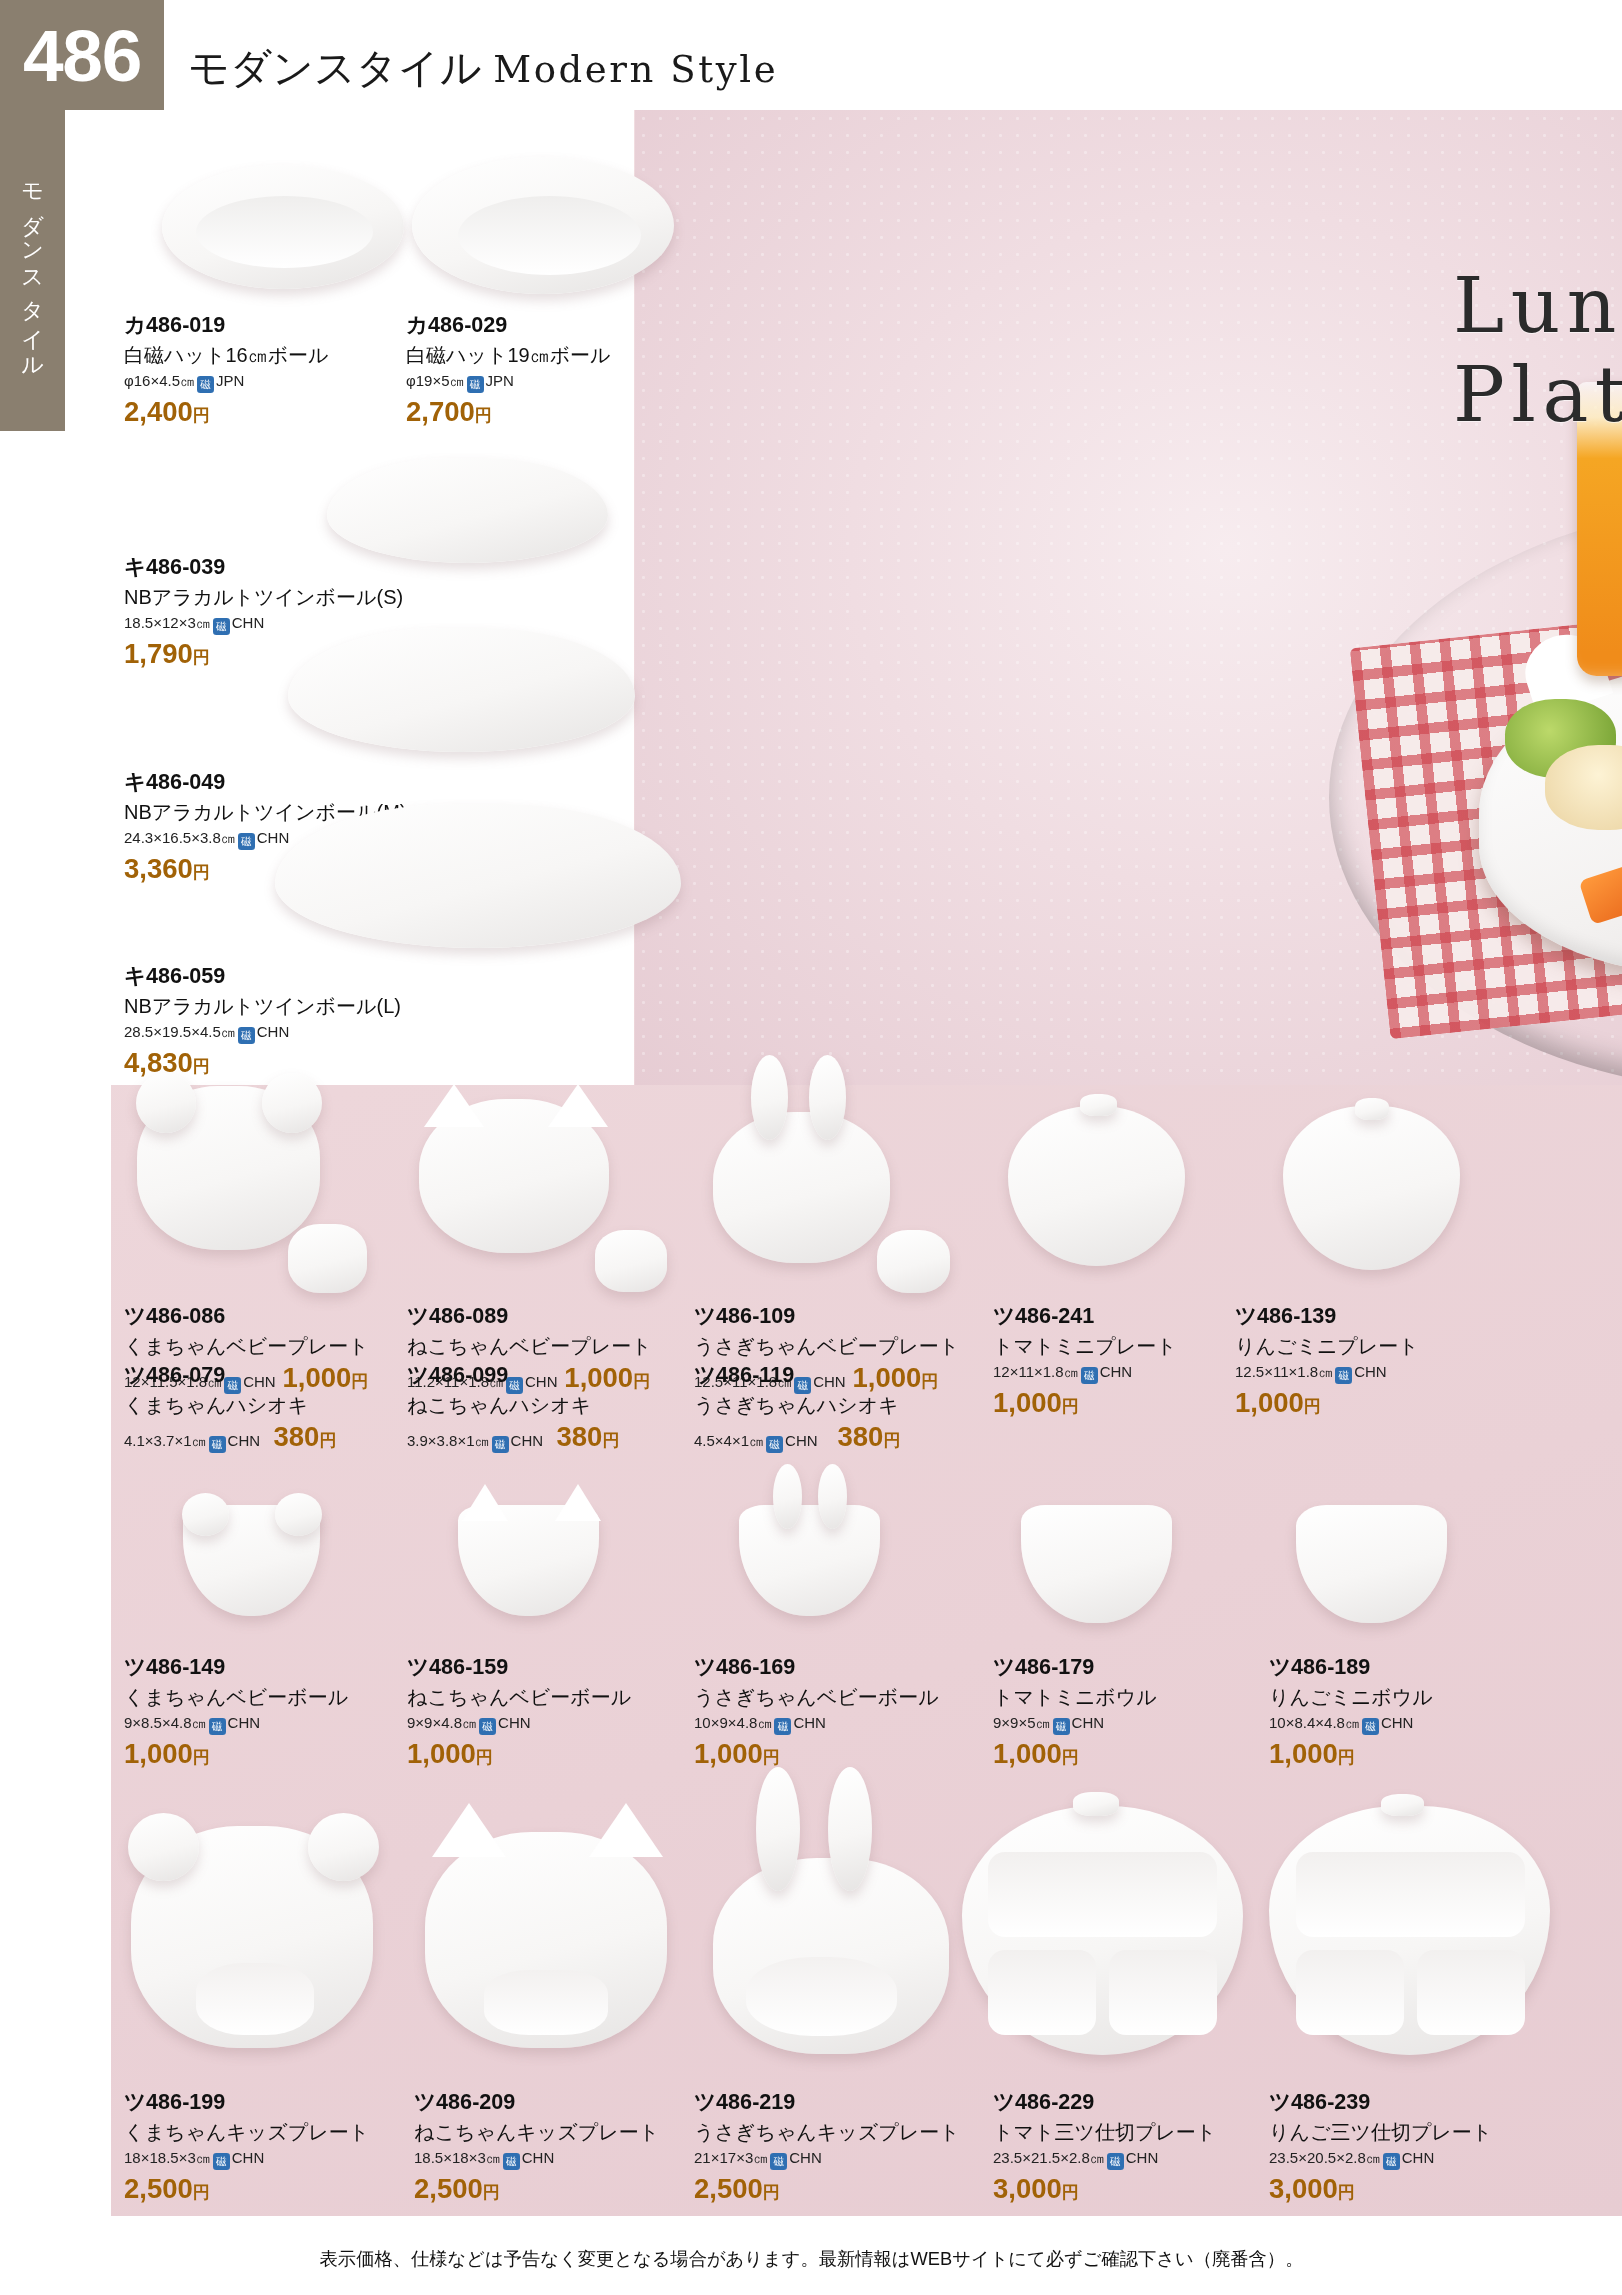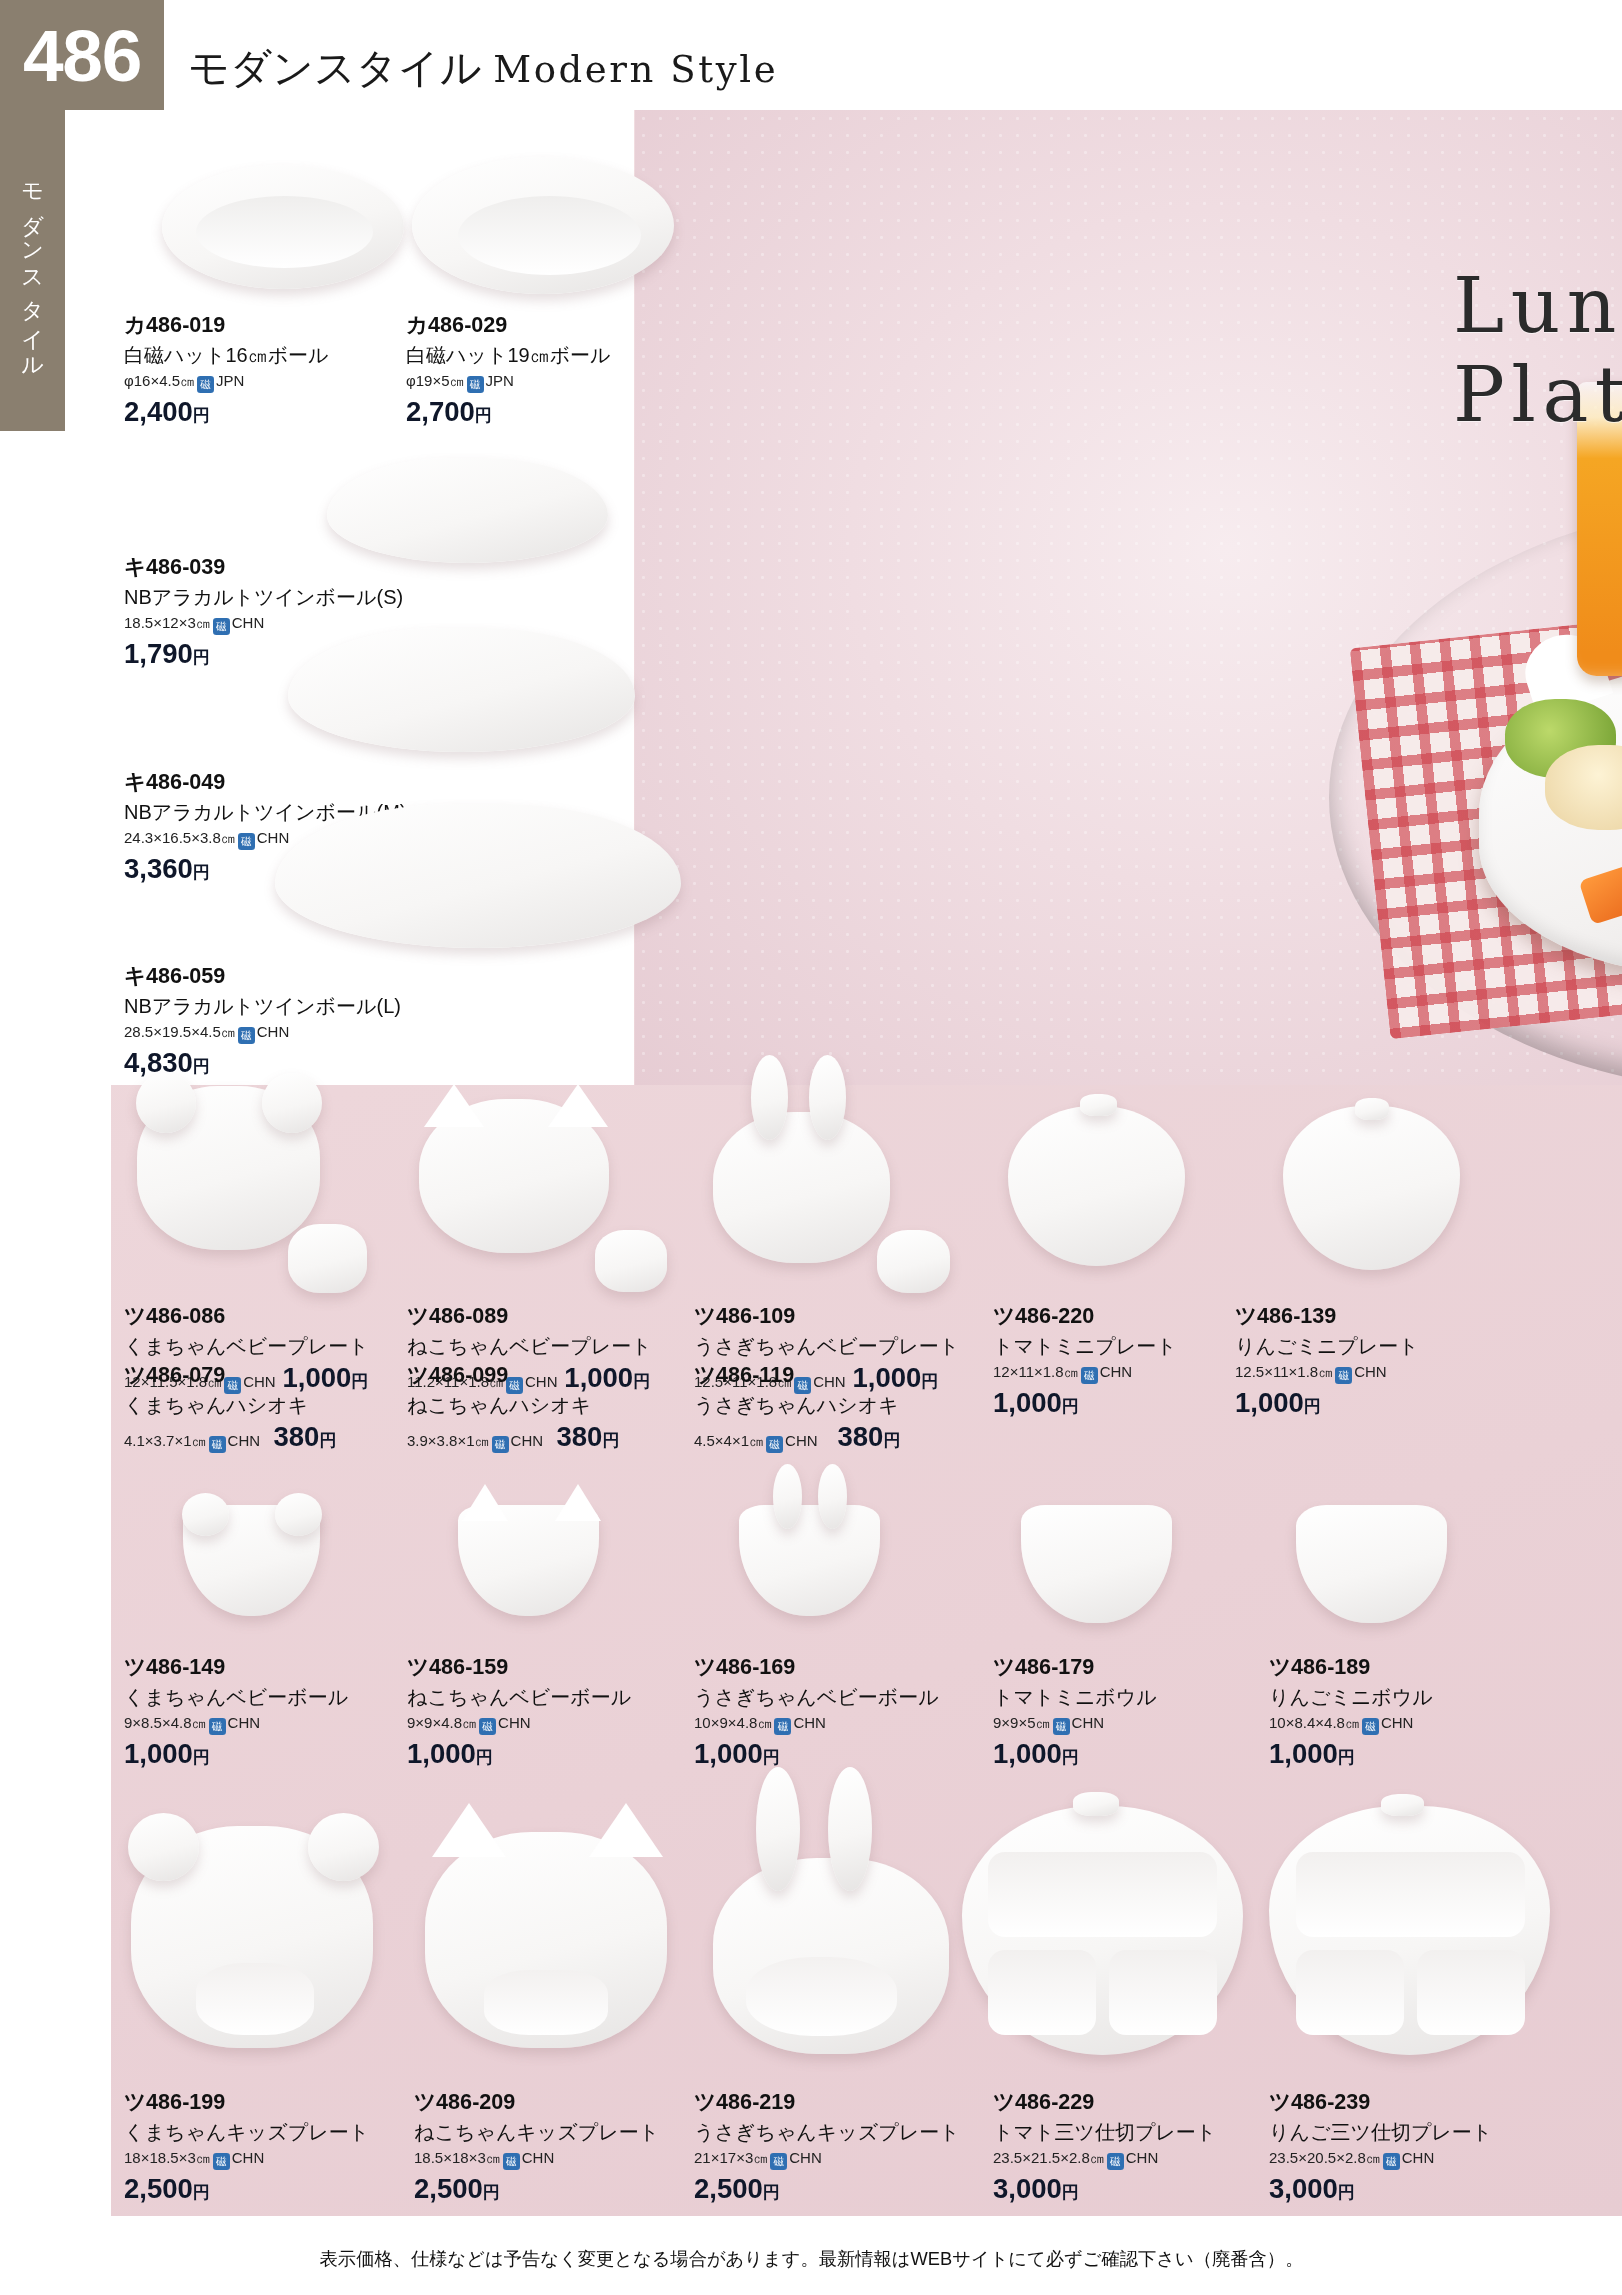--- a/index.html
+++ b/index.html
@@ -114,21 +114,21 @@
   .prod { position:absolute; }
   .code {
     font-size:21.6px; font-weight:bold; color:#111; letter-spacing:0px; white-space:nowrap;
   }
   .pname { font-size:20px; color:#111; white-space:nowrap; margin-top:2.6px; }
   .spec { font-size:15px; color:#222; white-space:nowrap; margin-top:3.9px; }
   .mark {
     display:inline-block; width:17px; height:17px; border-radius:3.3px; background:#2f6fb2; color:#fff;
     font-size:10.5px; line-height:17px; text-align:center; vertical-align:-2px; margin:0 2px;
   }
-  .price { font-size:27.5px; font-weight:bold; color:#0f172a; margin-top:2.6px; white-space:nowrap; }
+  .price { font-size:27.5px; font-weight:bold; color:#a16207; margin-top:2.6px; white-space:nowrap; }
   .price .yen { font-size:17px; font-weight:bold; }
 
   
   .dish { position:absolute; background: linear-gradient(165deg,#ffffff 0%,#f7f6f5 55%,#e6e4e3 100%); box-shadow: 0 6.5px 11.8px rgba(140,110,115,0.22); }
 
   
   #footer {
     position:absolute; left:0; top:2220px; width:1623px; height:76px; background:#ffffff;
     display:flex; align-items:center; justify-content:center;
   }
@@ -309,21 +309,21 @@
   <div class="pname">うさぎちゃんハシオキ</div>
   <div class="spec" style="display:inline-block;">
     <span>4.5×4×1㎝</span><span class="mark">磁</span><span>CHN</span>
   </div>
   <span class="price" style="display:inline-block;margin-left:17px;">
     <span>380</span><span class="yen">円</span>
   </span>
 </div>
 
 <div class="prod" style="left:993px;top:1301px;width:288px;">
-  <div class="code">ツ486-220</div>
+  <div class="code">ツ486-241</div>
   <div class="pname">トマトミニプレート</div>
   <div class="spec">
     <span>12×11×1.8㎝</span><span class="mark">磁</span><span>CHN</span>
   </div>
   <div class="price">
     <span>1,000</span><span class="yen">円</span>
   </div>
 </div>
 
 <div class="prod" style="left:1235px;top:1301px;width:288px;">

